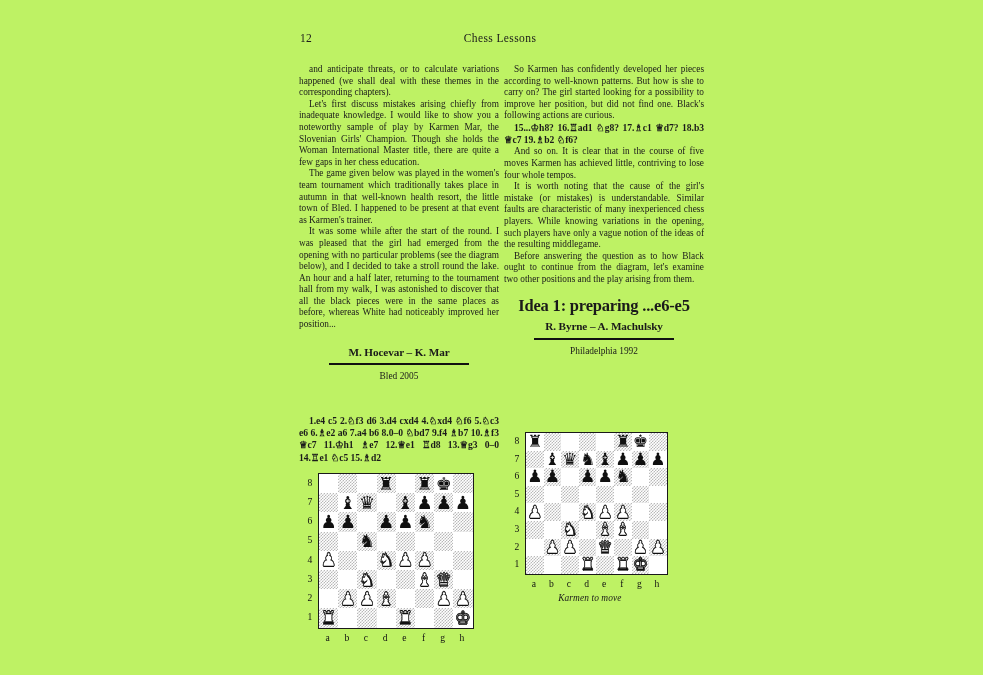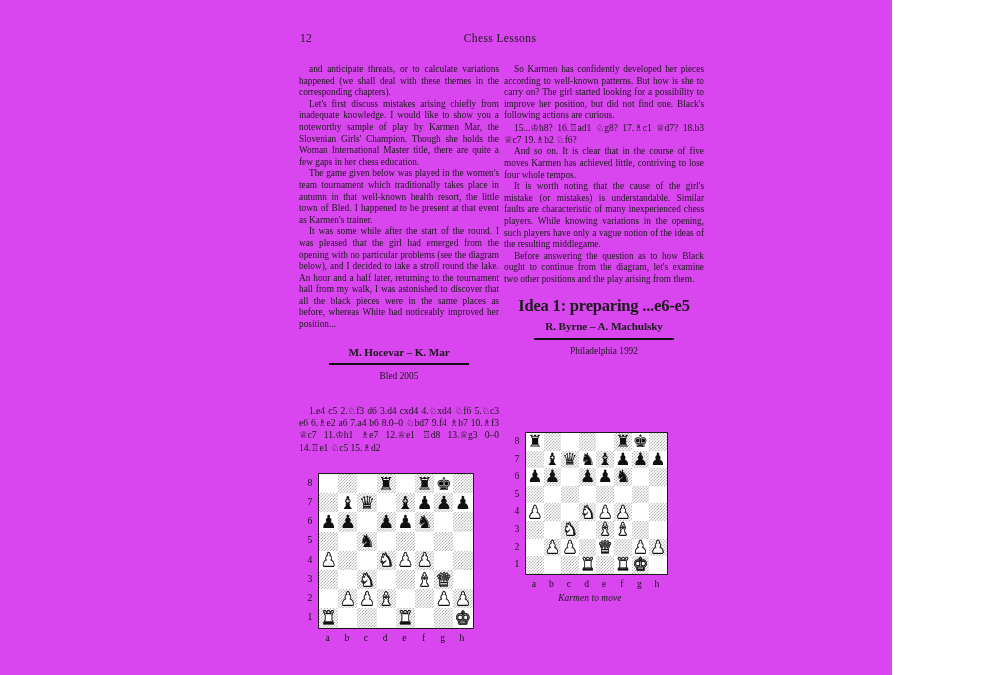--- a/index.html
+++ b/index.html
@@ -10,23 +10,23 @@
   body {
     width: 1000px;
     height: 675px;
     overflow: hidden;
     font-family: "Liberation Serif", serif;
     color: #1a1a1a;
   }
 
   .page {
     position: relative;
-    width: 892px;
+    width: 983px;
     height: 675px;
-    background: #d946ef;
+    background: #bef264;
   }
 
   
   .runhead {
     position: absolute;
     top: 32px;
     left: 300px;
     width: 400px;
     height: 16px;
   }
@@ -60,21 +60,21 @@
   .col-left  { left: 299px; }
   .col-right { left: 504px; }
 
   .col p {
     margin: 0;
     text-indent: 10px;
   }
 
   .moves {
     margin: 0;
-    font-weight: normal;
+    font-weight: bold;
     font-size: 9.6px;
     line-height: 12.2px;
     text-align: justify;
     text-indent: 0;
     letter-spacing: -0.05px;
   }
   .gap-before { margin-top: 6px; }
   .gap-after  { margin-bottom: 6px; }
 
   
@@ -194,21 +194,21 @@
   <div class="col col-left">
     <p>and anticipate threats, or to calculate variations happened (we shall deal with these themes in the corresponding chapters).</p>
     <p>Let's first discuss mistakes arising chiefly from inadequate knowledge. I would like to show you a noteworthy sample of play by Karmen Mar, the Slovenian Girls' Champion. Though she holds the Woman International Master title, there are quite a few gaps in her chess education.</p>
     <p>The game given below was played in the women's team tournament which traditionally takes place in autumn in that well-known health resort, the little town of Bled. I happened to be present at that event as Karmen's trainer.</p>
     <p>It was some while after the start of the round. I was pleased that the girl had emerged from the opening with no particular problems (see the diagram below), and I decided to take a stroll round the lake. An hour and a half later, returning to the tournament hall from my walk, I was astonished to discover that all the black pieces were in the same places as before, whereas White had noticeably improved her position...</p>
 
     <div class="players" style="margin-top:16px;">M. Hocevar – K. Mar</div>
     <div class="rule rule-left"></div>
     <div class="event">Bled 2005</div>
 
-    <p class="moves" style="margin-top:22px;">1.e4 c5 2.♘f3 d6 3.d4 cxd4 4.♘xd4 ♘f6 5.♘c3 e6 6.♗e2 a6 7.a4 b6 8.0–0 ♘bd7 9.f4 ♗b7 10.♗f3 ♕c7 11.♔h1 ♗e7 12.♕e1 ♖d8 13.♕g3 0–0 14.♖e1 ♘c5 15.♗d2</p>
+    <p class="moves" style="margin-top:32px;">1.e4 c5 2.♘f3 d6 3.d4 cxd4 4.♘xd4 ♘f6 5.♘c3 e6 6.♗e2 a6 7.a4 b6 8.0–0 ♘bd7 9.f4 ♗b7 10.♗f3 ♕c7 11.♔h1 ♗e7 12.♕e1 ♖d8 13.♕g3 0–0 14.♖e1 ♘c5 15.♗d2</p>
   </div>
 
   <div class="board-wrap left">
     <div class="board-grid">
       <div class="ranks" id="ranks-left" style="height: 153.6px;">
           <span style="height: 19.2px; display: flex; align-items: center;">8</span>
           <span style="height: 19.2px; display: flex; align-items: center;">7</span>
           <span style="height: 19.2px; display: flex; align-items: center;">6</span>
           <span style="height: 19.2px; display: flex; align-items: center;">5</span>
           <span style="height: 19.2px; display: flex; align-items: center;">4</span>

